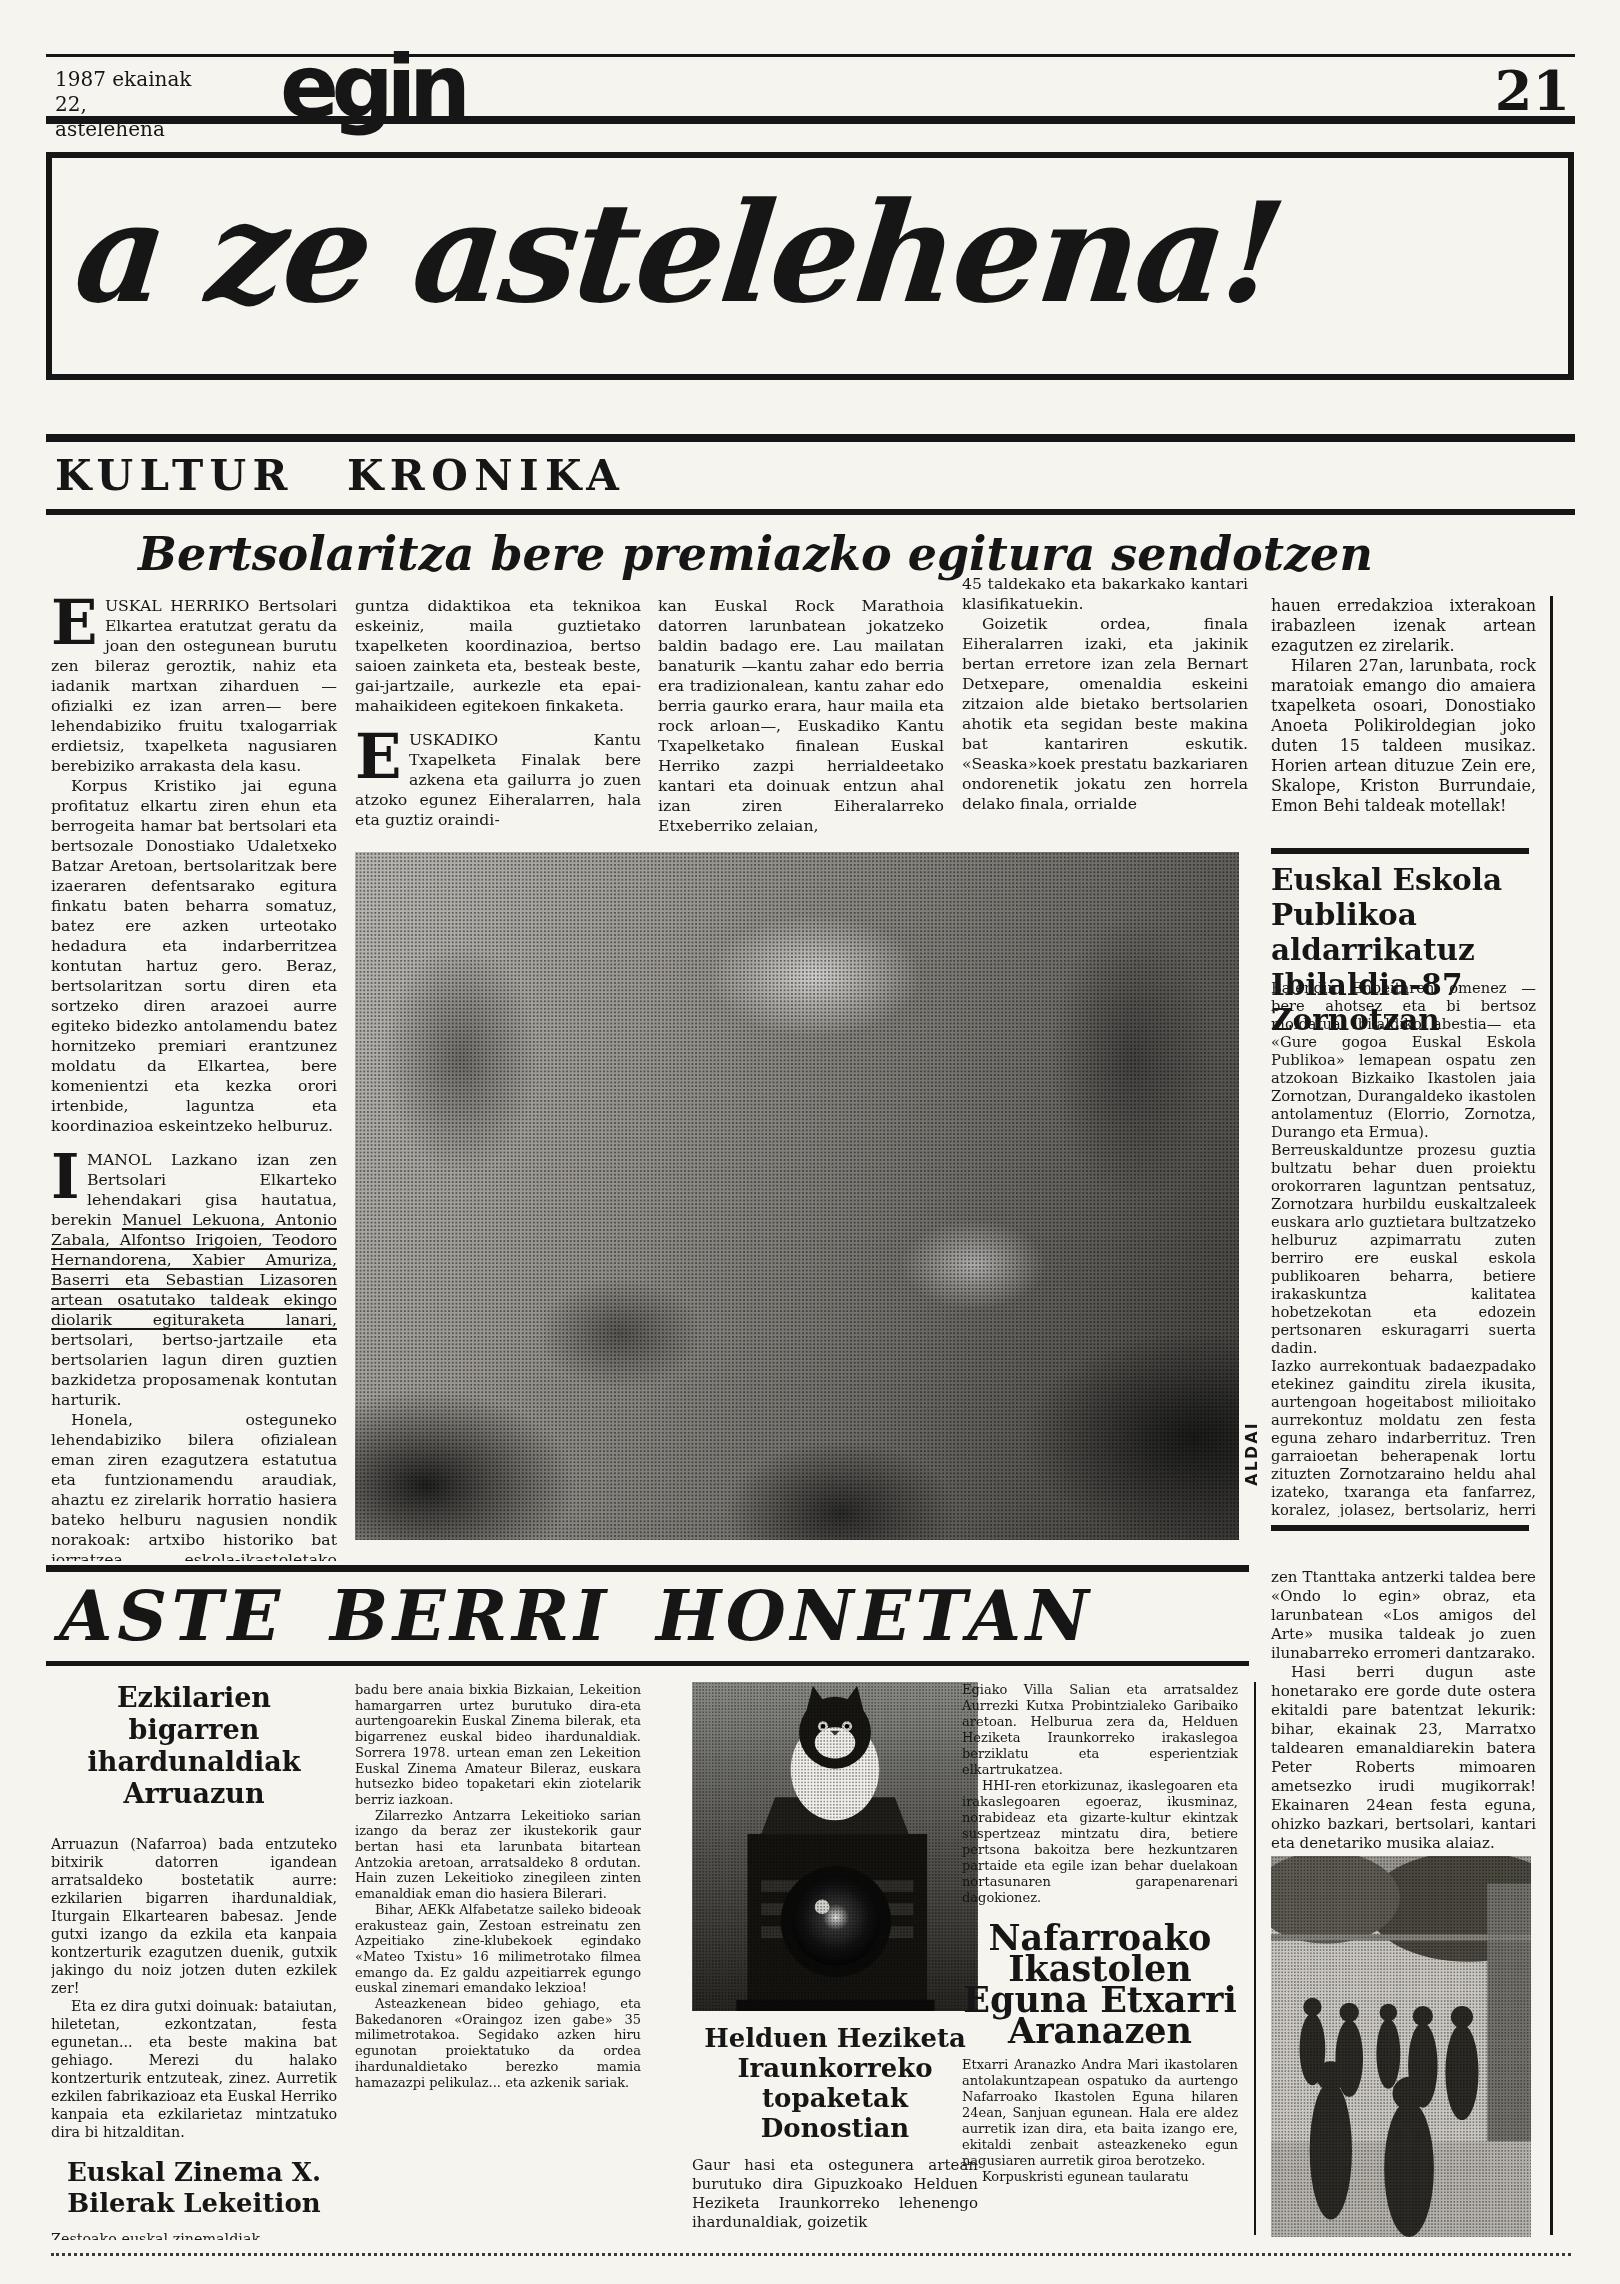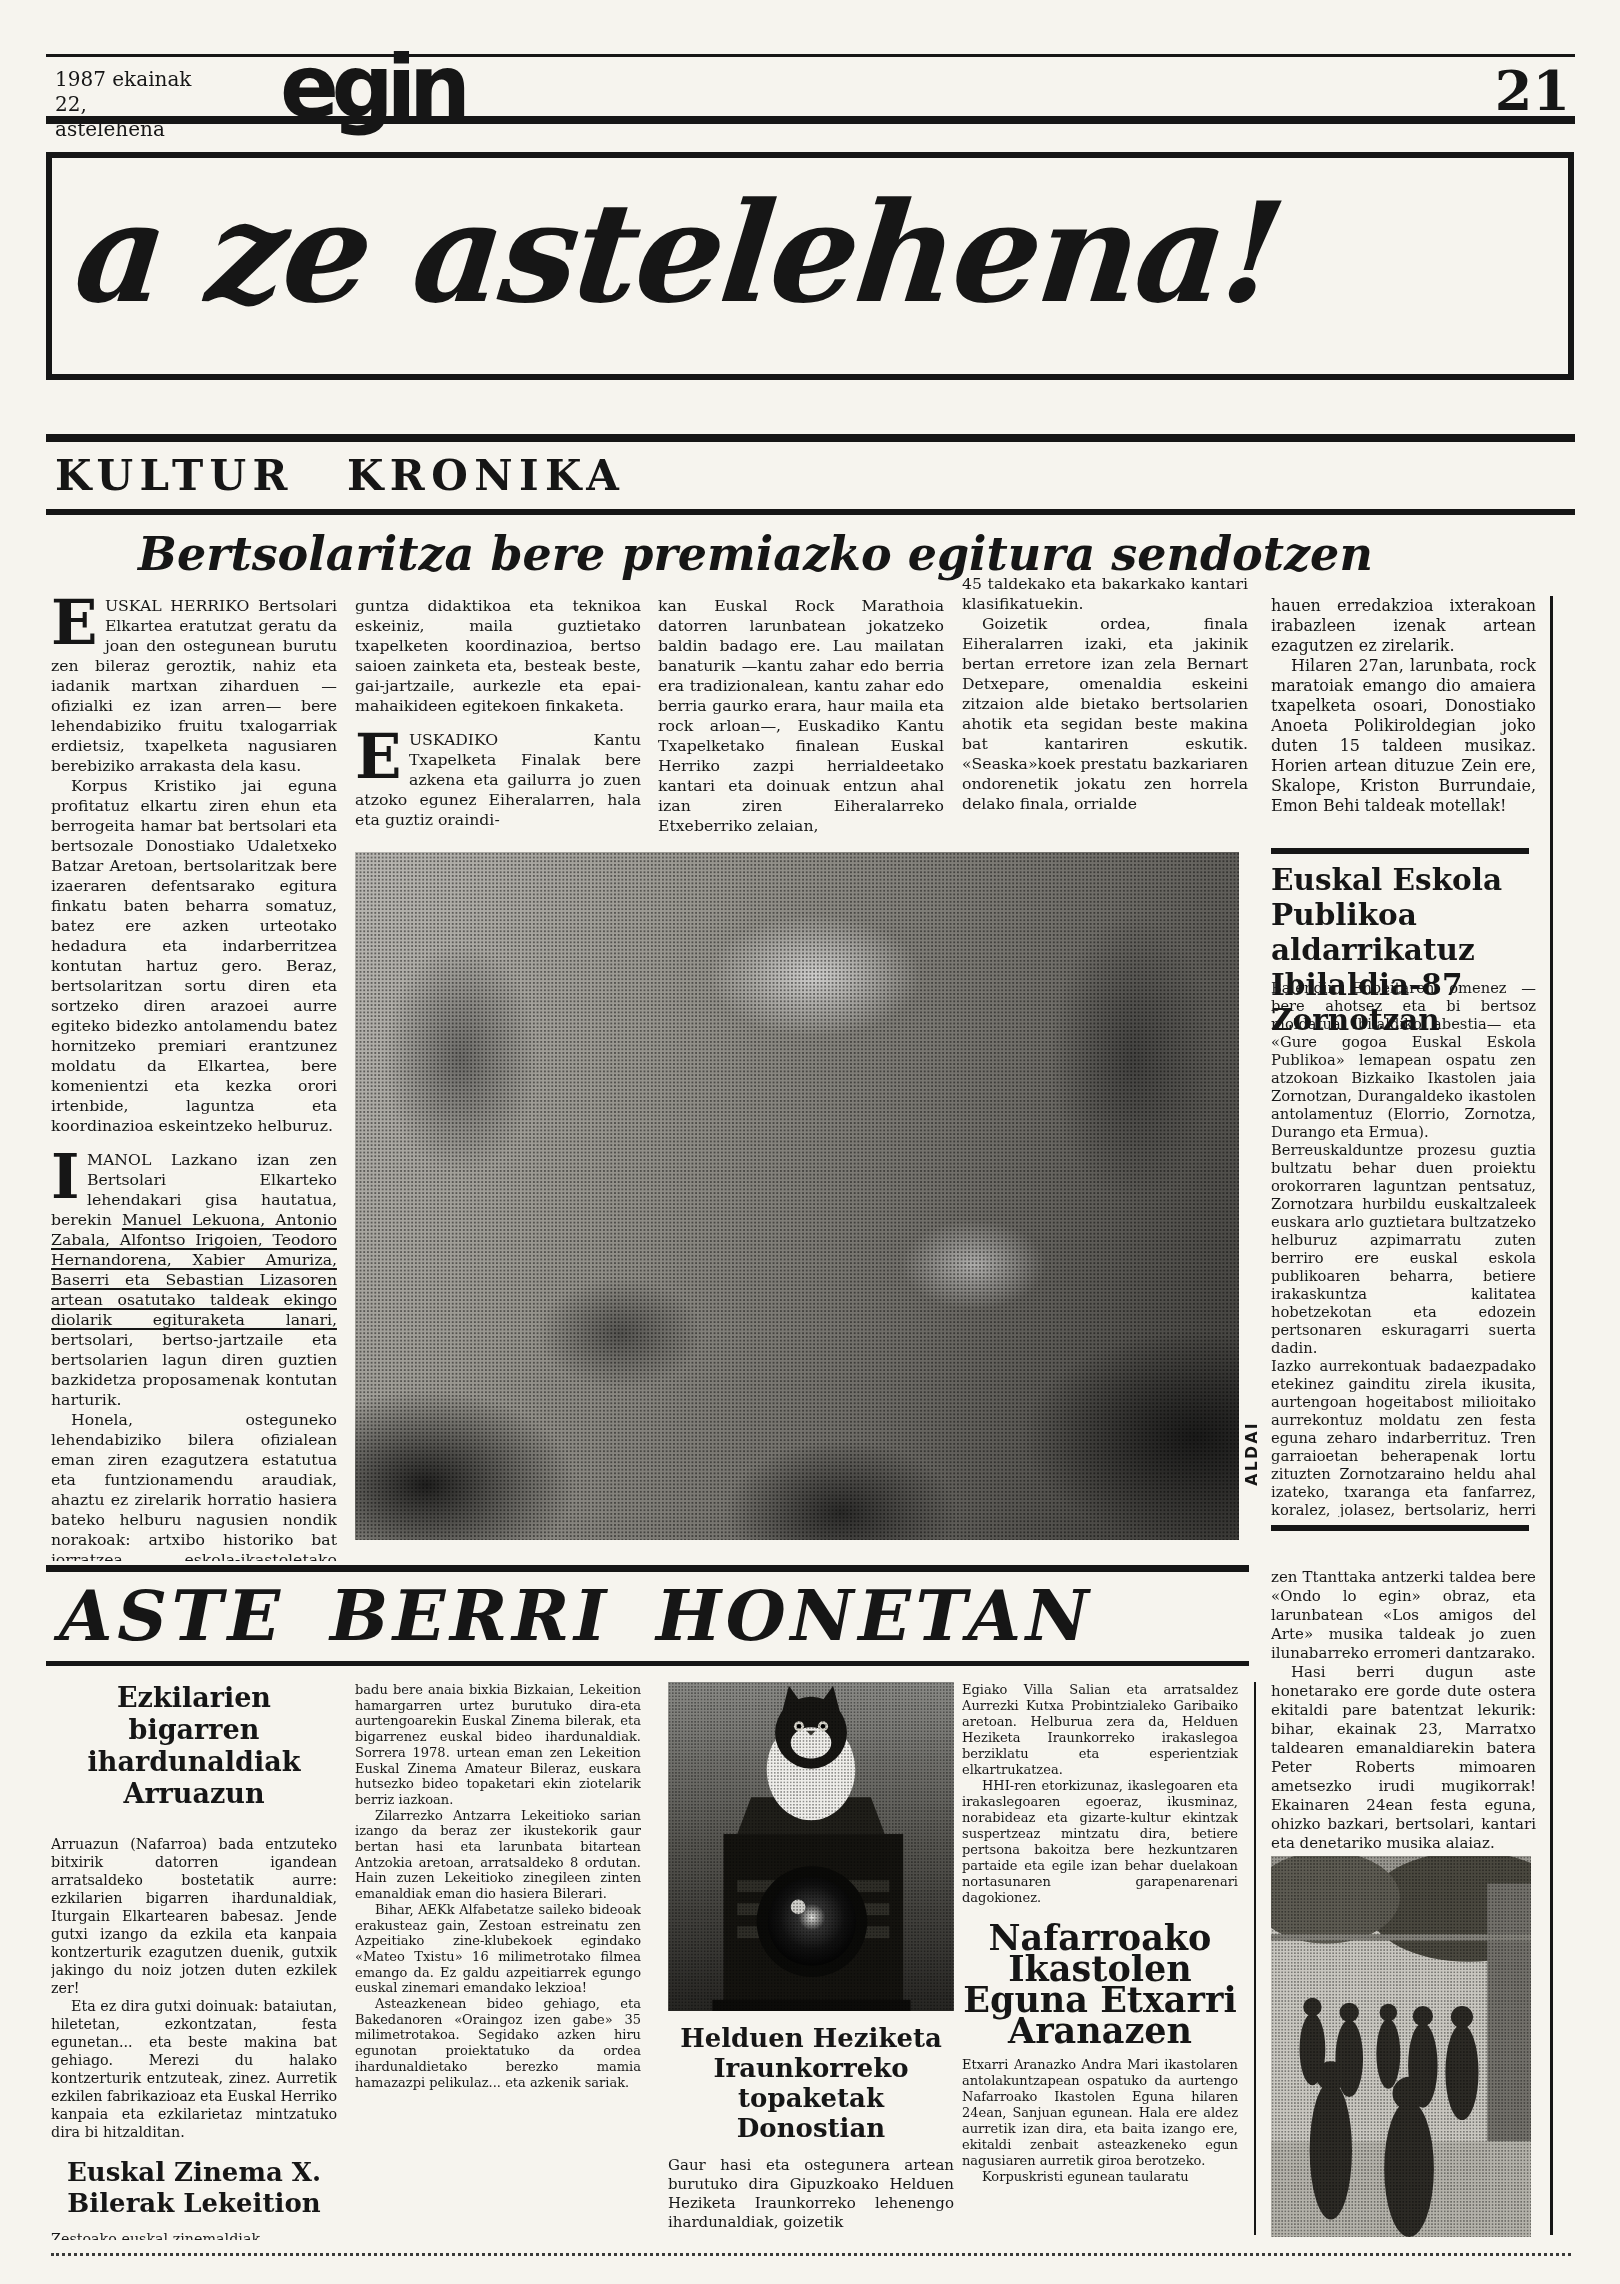--- a/index.html
+++ b/index.html
@@ -59,21 +59,21 @@
   #sb-rule-bot{left:1271px;top:1525px;width:258px;height:5.5px;}
   #colE-top{left:1271px;top:1568px;width:265px;height:302px;font-size:15px;line-height:19px;}
   
   #aste-rule1{left:46px;top:1565px;width:1203px;height:7.4px;}
   #aste-title{left:59px;top:1579px;font-size:69px;line-height:74px;font-weight:bold;font-style:italic;
               letter-spacing:4.6px;word-spacing:16.6px;}
   #aste-rule2{left:46px;top:1661px;width:1203px;height:5px;}
   
   #colA{left:51px;top:1682px;width:286px;height:558px;font-size:14.3px;line-height:18px;}
   #colB{left:355px;top:1682px;width:286px;height:558px;font-size:13px;line-height:15.7px;}
-  #colC{left:668px;top:1682px;width:286px;height:558px;font-size:15px;line-height:19px;}
+  #colC{left:692px;top:1682px;width:286px;height:558px;font-size:15px;line-height:19px;}
   #colD{left:962px;top:1682px;width:276px;height:558px;font-size:13px;line-height:16px;}
   .h-a{font-size:27px;line-height:32px;font-weight:bold;text-align:center;text-indent:0 !important;
        margin:0 0 13px 0 !important;}
   .h-a2{font-size:26px;line-height:31px;font-weight:bold;text-align:center;text-indent:0 !important;
        margin:15.7px 0 11px 0 !important;}
   .gap{height:12px;}
   
   #photo-cat{position:relative;width:286px;height:329px;margin-bottom:12px;}
   #photo-street{left:1271px;top:1856px;width:260px;height:381px;}
   .speck::after{content:"";position:absolute;inset:0;

